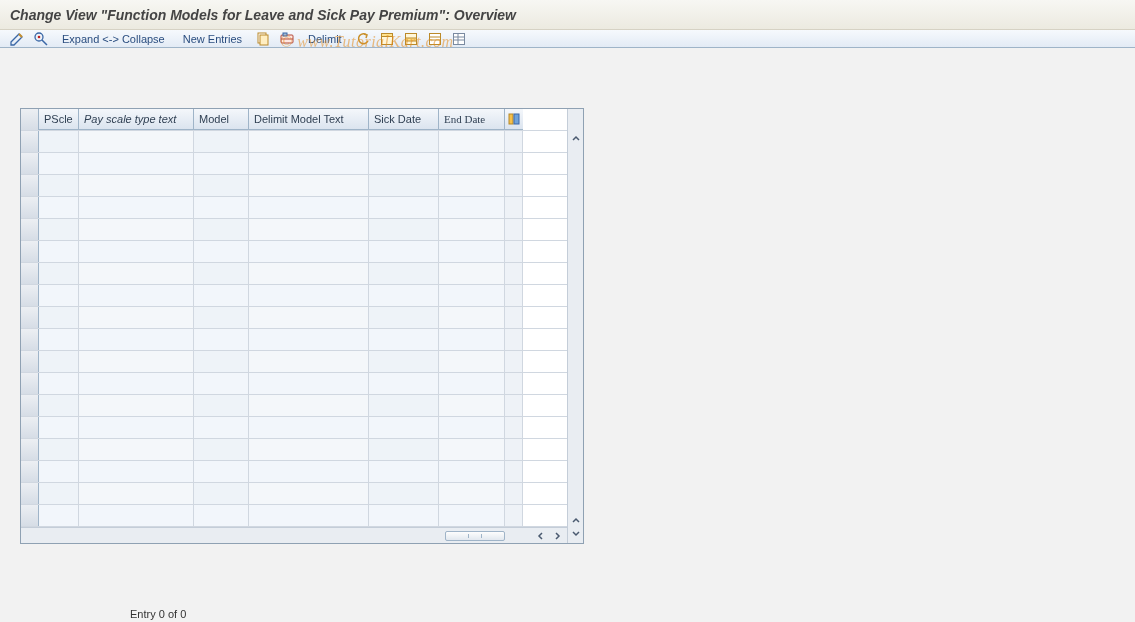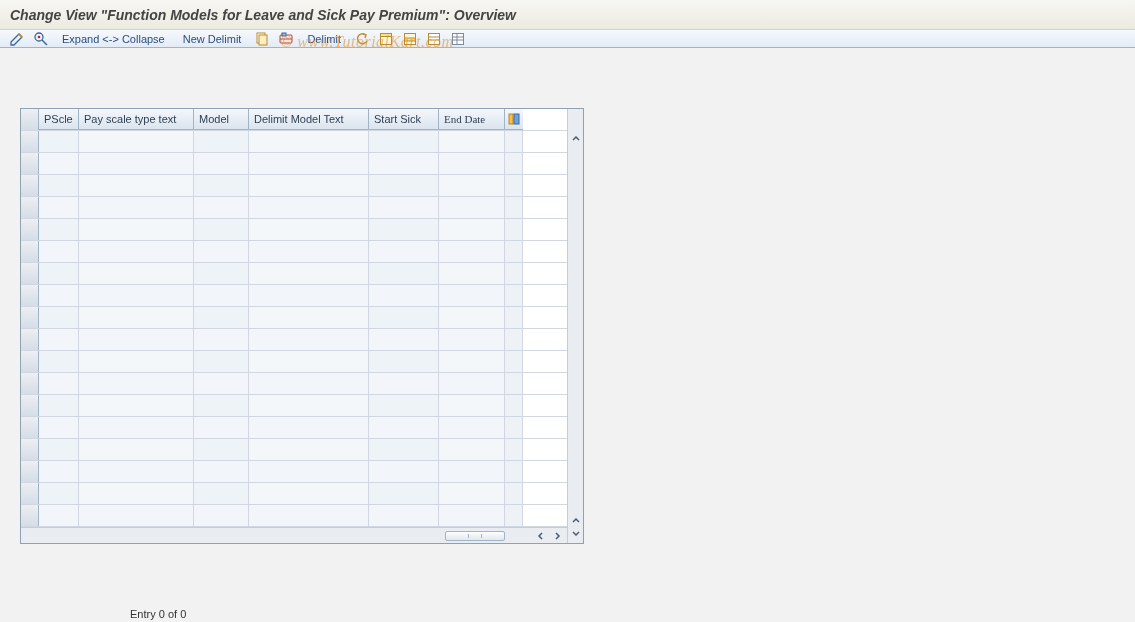--- a/index.html
+++ b/index.html
@@ -102,21 +102,21 @@
   }
   .grid-row:nth-child(even):not(.header) .cell{
     background: #f2f6fb;
   }
   .row-sel {
     width: 18px; flex: 0 0 18px;
     background: linear-gradient(#eceff3, #d6dde6);
     border-right: 1px solid #9fb4c8;
   }
   .c-pscle  { width: 40px;  flex:0 0 40px; }
-  .c-pstext { width: 115px; flex:0 0 115px; }
+  .c-pstext { width: 115px; flex:0 0 115px;font-style:italic; }
   .c-model  { width: 55px;  flex:0 0 55px; }
   .c-fmtext { width: 120px; flex:0 0 120px; }
   .c-sdate  { width: 70px;  flex:0 0 70px; }
   .c-edate  { width: 66px;  flex:0 0 66px;font-family:Liberation Serif, serif; }
   .c-config { width: 18px; flex:0 0 18px; background:linear-gradient(#f4f7fb,#dbe4ef); border-bottom:1px solid #9fb4c8; display:flex; align-items:center; justify-content:center;}
   
   
   .vscroll {
     width: 16px; flex: 0 0 16px;
     background: #e9edf2;
@@ -188,21 +188,21 @@
   </div>
   <div class="tb-icon-btn" title="Another entry">
     <svg width="16" height="16" viewBox="0 0 16 16">
         <circle cx="6" cy="6" r="4" fill="none" stroke="#3a67a6" stroke-width="1.3"></circle>
         <line x1="9" y1="9" x2="14" y2="14" stroke="#3a67a6" stroke-width="1.5"></line>
         <circle cx="6" cy="6" r="1.3" fill="#c02020"></circle>
       </svg>
   </div>
 
   <div class="tb-text-btn">Expand &lt;-&gt; Collapse</div>
-  <div class="tb-text-btn">New Delimit</div>
+  <div class="tb-text-btn">New Entries</div>
 
   <div class="tb-icon-btn" title="Copy As">
     <svg width="16" height="16" viewBox="0 0 16 16">
         <rect x="3" y="2" width="8" height="10" fill="#fff" stroke="#bb8a2b"></rect>
         <rect x="5" y="4" width="8" height="10" fill="#ffeec2" stroke="#bb8a2b"></rect>
       </svg>
   </div>
   <div class="tb-icon-btn" title="Delete">
     <svg width="16" height="16" viewBox="0 0 16 16">
         <rect x="2" y="4" width="12" height="8" rx="1" fill="#ffe8e2" stroke="#b34a3a"></rect>
@@ -254,21 +254,21 @@
 
   <div class="table-wrap">
     <div class="grid-area">
 
       <div class="grid-row header">
         <div class="row-sel"></div>
         <div class="cell c-pscle">PScle</div>
         <div class="cell c-pstext">Pay scale type text</div>
         <div class="cell c-model">Model</div>
         <div class="cell c-fmtext">Delimit Model Text</div>
-        <div class="cell c-sdate">Start Sick</div>
+        <div class="cell c-sdate">Sick Date</div>
         <div class="cell c-edate">End Date</div>
         <div class="c-config">
           <svg width="12" height="12" viewBox="0 0 12 12">
               <rect x="1" y="1" width="4" height="10" fill="#f6c04a" stroke="#b3882b"></rect>
               <rect x="6" y="1" width="5" height="10" fill="#6fa2da" stroke="#3a67a6"></rect>
             </svg>
         </div>
       </div>
 
       <div id="table-body">

